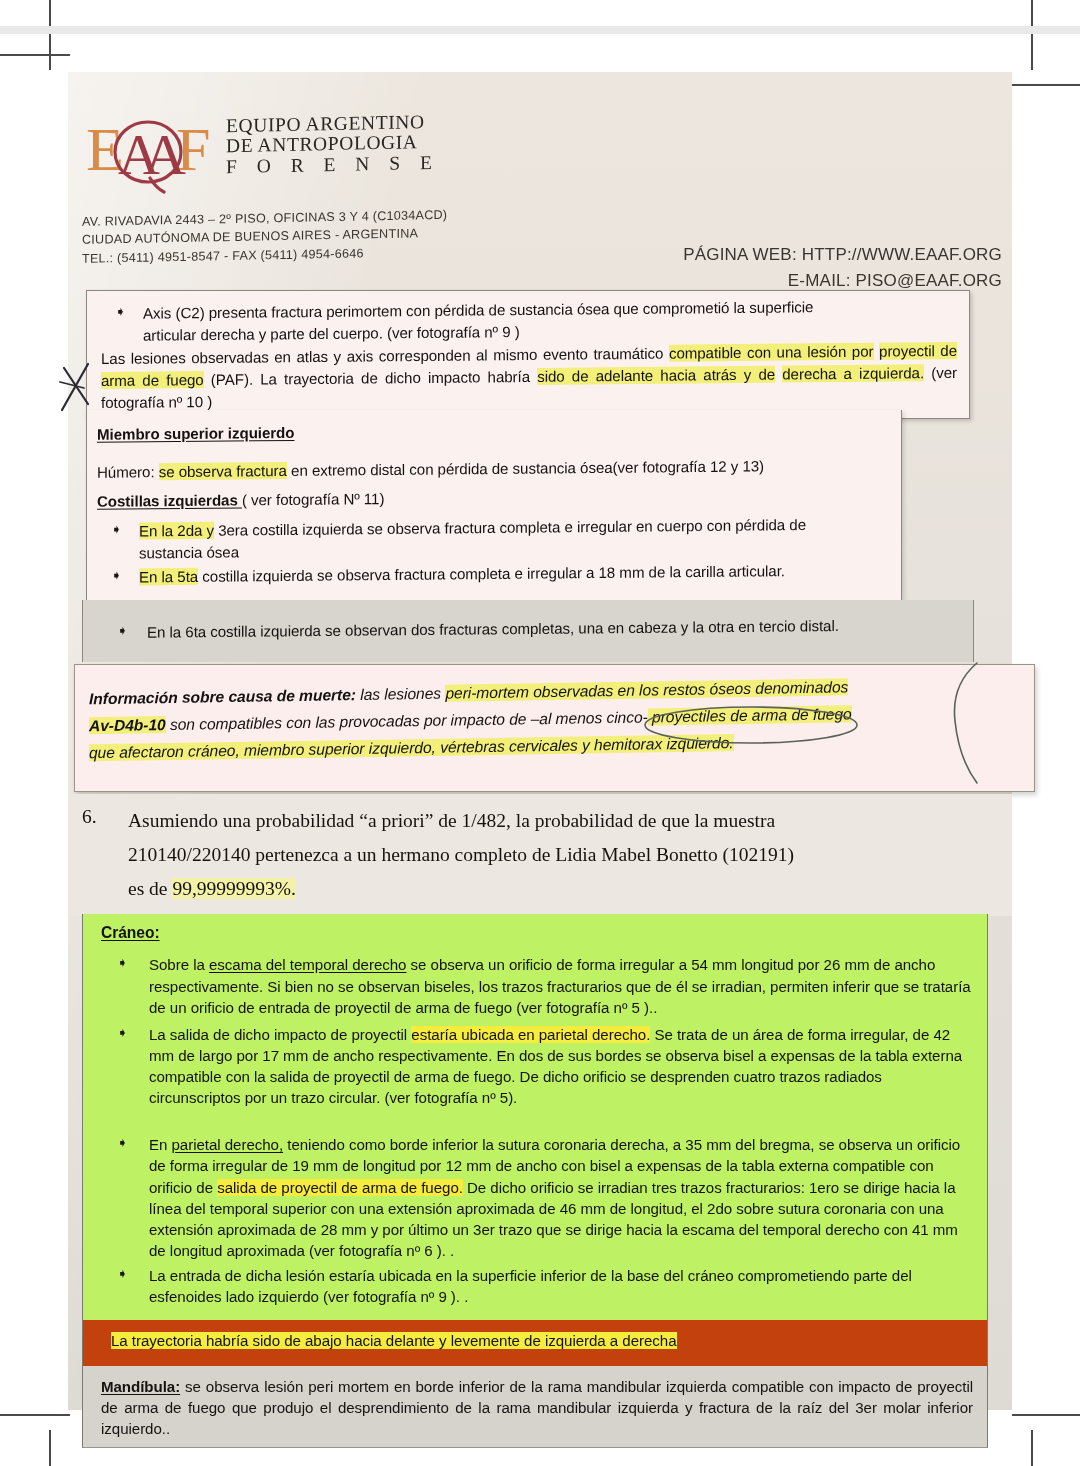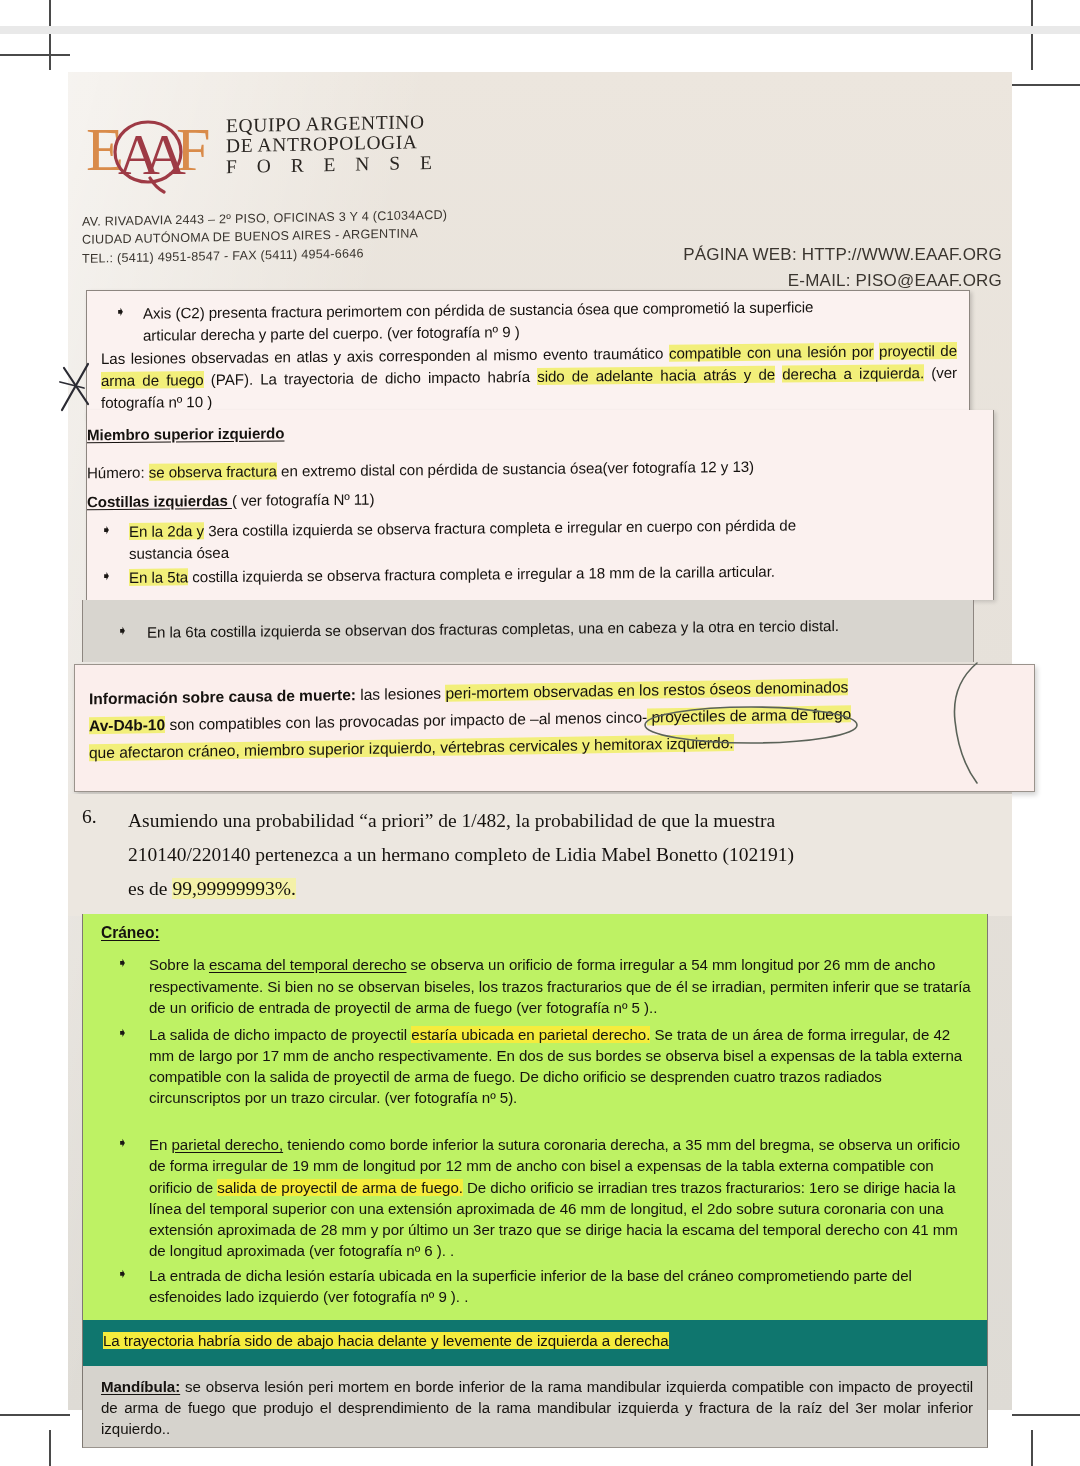--- a/index.html
+++ b/index.html
@@ -61,59 +61,60 @@
   .blk .inner{position:relative;z-index:2;}
 
   .blk-a{ 
     left:18px;top:218px;width:884px;min-height:112px;
     background:#fbf2f0;
     border:1.4px solid #8d8680;
     box-shadow:2px 2px 4px rgba(0,0,0,.18);
     padding:8px 12px 8px 14px;
   }
   .blk-b{ 
-    left:18px;top:338px;width:908px;min-height:190px;
+    left:18px;top:338px;width:816px;min-height:190px;
     background:#fbf1ef;
     border-left:1.4px solid #8d8680;
     border-right:1.4px solid #8d8680;
     box-shadow:2px 2px 4px rgba(0,0,0,.15);
-    padding:10px 12px 6px 0;
+    padding:10px 12px 6px 10px;
   }
   .blk-c{ 
     left:14px;top:528px;width:892px;min-height:62px;
     background:#d8d5cf;
     border-left:1.4px solid #8d8680;
     border-right:1.4px solid #8d8680;
     padding:18px 12px 10px 16px;
   }
   .blk-d{ 
     left:6px;top:592px;width:961px;min-height:128px;
     background:#fbeeec;
     border:1.3px solid #9a938c;
     box-shadow:2px 3px 5px rgba(0,0,0,.18);
     padding:14px 22px 10px 14px;
+    font-style:italic;
   }
   .blk-e{ 
     left:0px;top:722px;width:944px;min-height:122px;
     background:#ece7e0;
     padding:10px 16px 6px 12px;
   }
   .blk-f{ 
     left:14px;top:842px;width:906px;min-height:408px;
     background:#bef264;
     border-left:1.6px solid #7e7872;
     border-right:1.6px solid #7e7872;
     padding:8px 14px 4px 18px;
   }
   .blk-g{ 
     left:14px;top:1248px;width:906px;min-height:46px;
-    background:#0f766e;
+    background:#c2410c;
     border-left:1.6px solid #7e7872;
     border-right:1.6px solid #7e7872;
-    padding:10px 14px 4px 20px;
+    padding:10px 14px 4px 28px;
   }
   .blk-h{ 
     left:14px;top:1294px;width:906px;min-height:80px;
     background:#d6d3cd;
     border-left:1.6px solid #7e7872;
     border-right:1.6px solid #7e7872;
     border-bottom:1.4px solid #9a948e;
     padding:10px 14px 8px 18px;
   }
 

